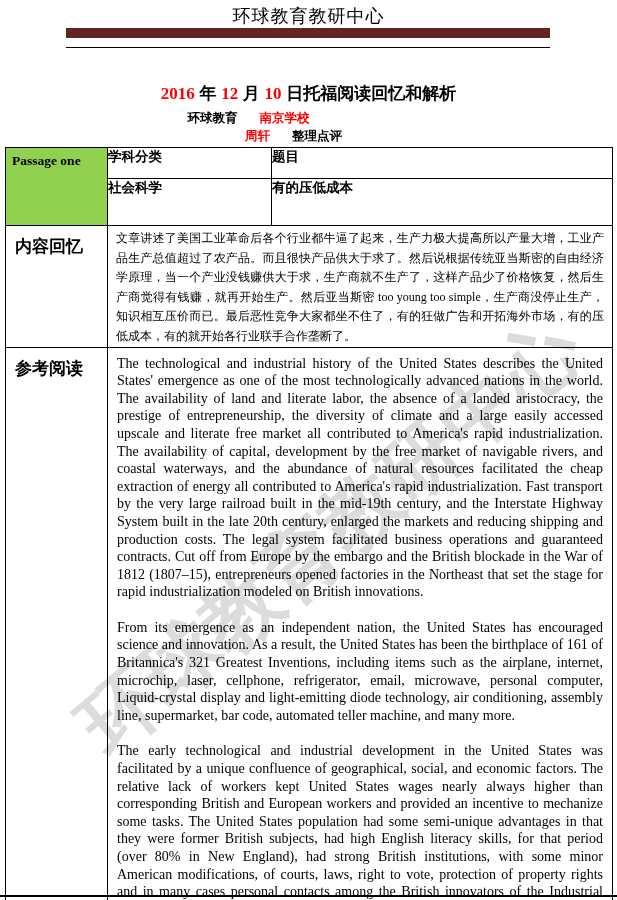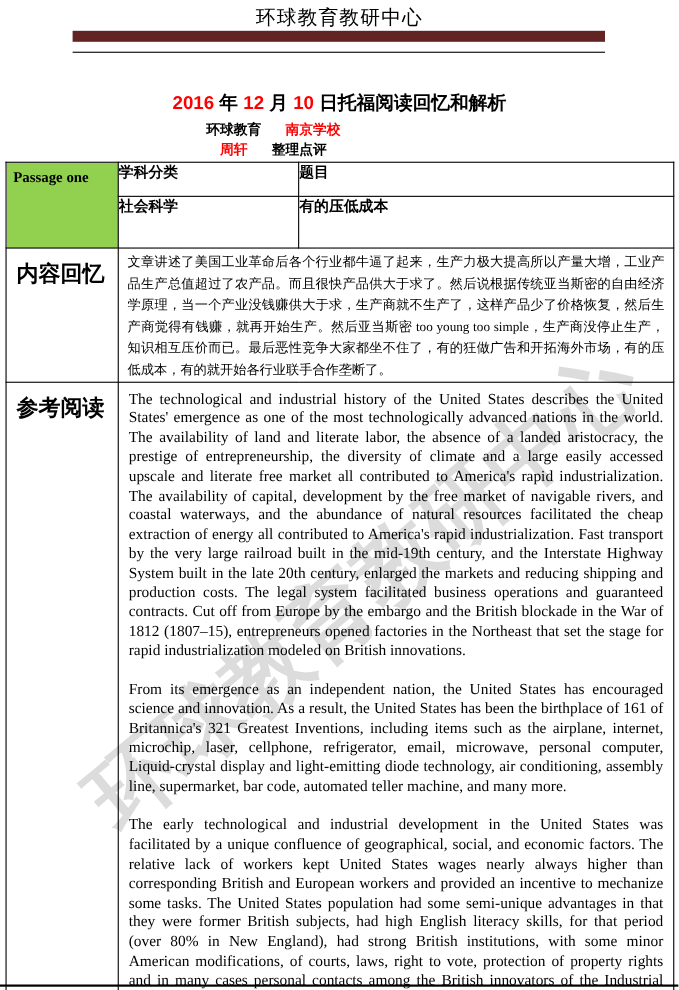--- a/index.html
+++ b/index.html
@@ -55,31 +55,31 @@
   }
   
   .doc-title {
     position: absolute;
     top: 82px; left: 0; width: 617px;
     text-align: center;
     font-size: 17px;
     font-weight: bold;
     font-family: "Liberation Sans", "DejaVu Sans", sans-serif;
   }
-  .doc-title .num { color: #FF0000; font-family: Liberation Sans, sans-serif; }
+  .doc-title .num { color: #FF0000; font-family: Liberation Serif, serif; }
   .byline {
     position: absolute;
     left: 0; width: 497px;
     text-align: center;
     font-size: 12.5px;
     font-weight: bold;
     font-family: "Liberation Sans", "DejaVu Sans", sans-serif;
   }
   .byline-1 { top: 110px; }
-  .byline-2 { top: 128px; }
+  .byline-2 { top: 128px; margin-left: 45px; }
   .byline .gap { display: inline-block; width: 22px; }
   .red-text { color: #FF0000; }
   
   table.main {
     position: absolute;
     left: 5px; top: 147px;
     width: 607px;
     border-collapse: collapse;
     table-layout: fixed;
   }
@@ -99,21 +99,21 @@
     vertical-align: middle;
     font-weight: bold;
     font-size: 13.5px;
     font-family: "Liberation Sans", "DejaVu Sans", sans-serif;
   }
   tr.row-1 { height: 31px; margin-left: 43px; }
   tr.row-2 { height: 47px; }
   tr.row-3 { height: 107px; }
   td.cell-label {
     font-weight: bold;
-    font-size: 20px;
+    font-size: 17px;
     font-family: "Liberation Sans", "DejaVu Sans", sans-serif;
     padding: 9px 0 0 9px;
   }
   td.cell-recall {
     font-size: 12px;
     line-height: 19.6px;
     text-align: justify;
     padding: 3px 8px 0 8px;
   }
   td.cell-reading {

